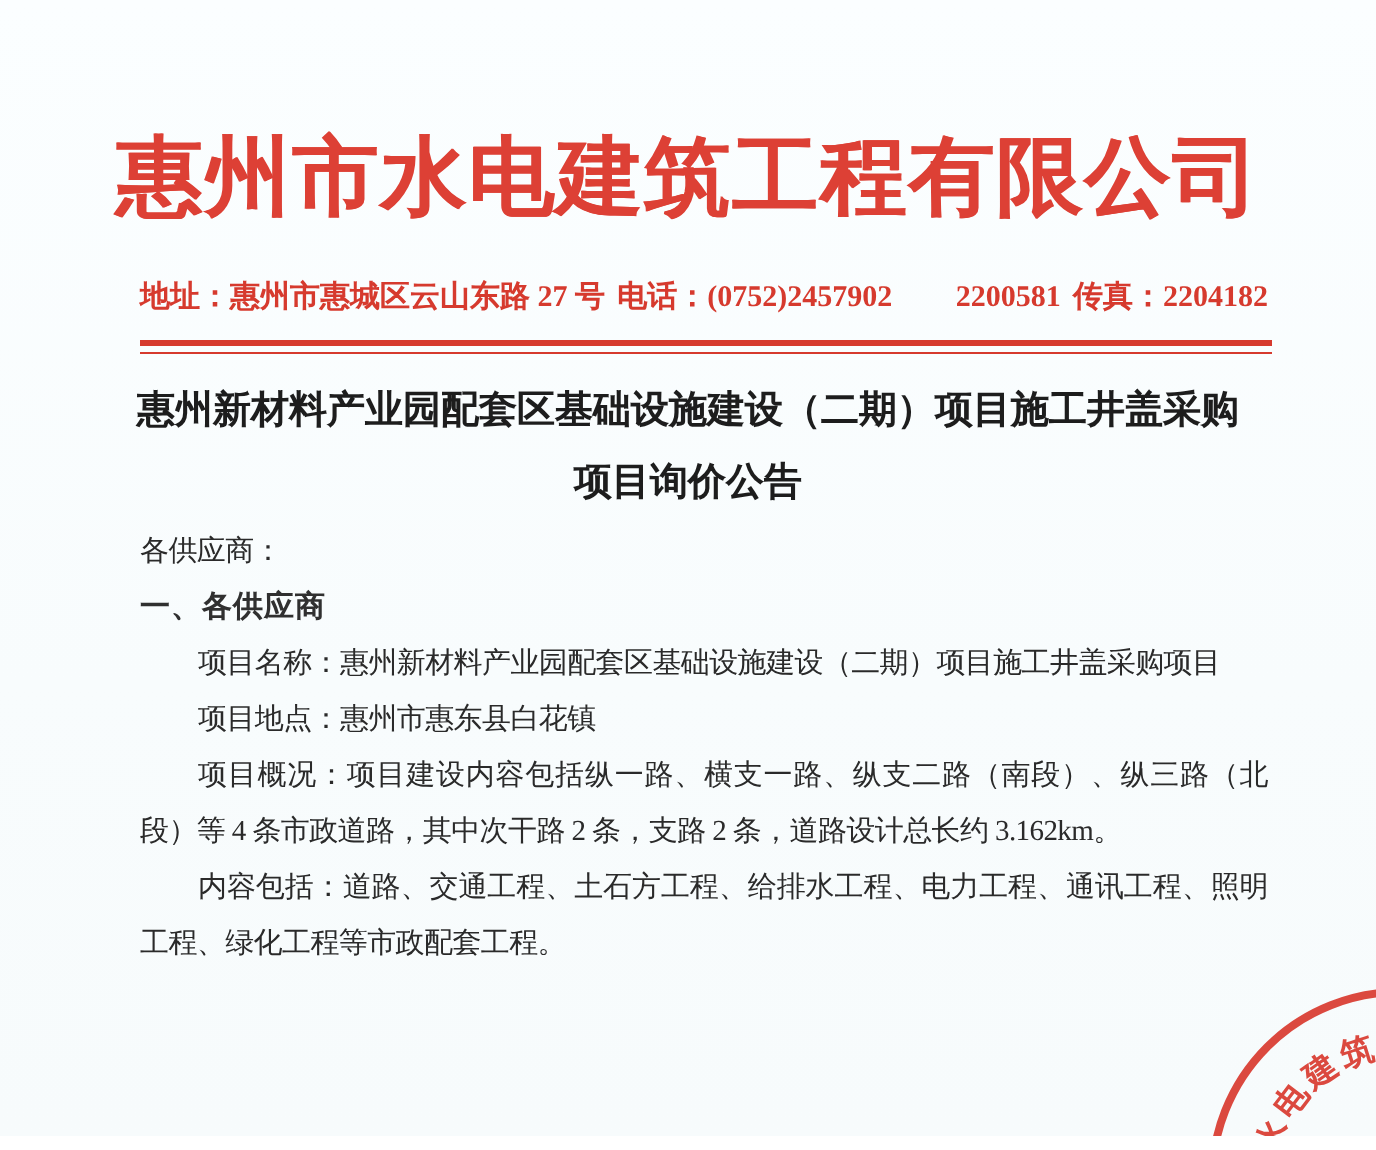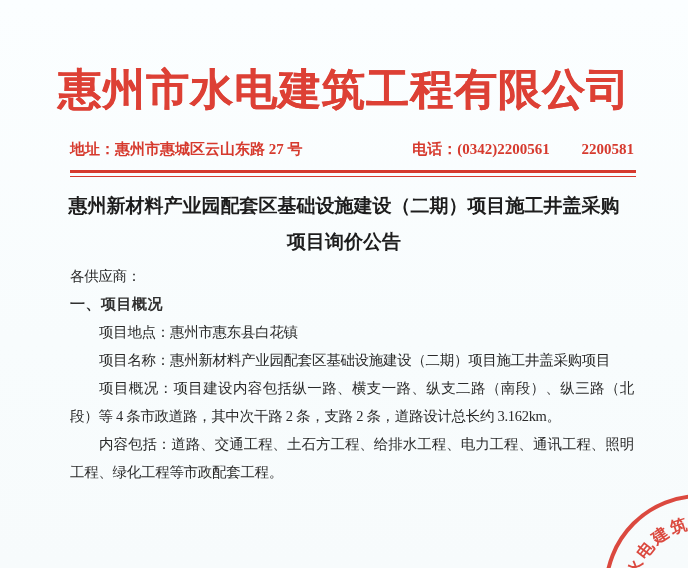--- a/index.html
+++ b/index.html
@@ -72,38 +72,39 @@
 </head>
 <body>
 
 <div class="page">
 
   <div class="company-name">惠州市水电建筑工程有限公司</div>
 
   <div class="contact-row">
     <span>地址：惠州市惠城区云山东路 27 号</span>
     <span class="phone-group">
-      <span>电话：(0342)2200561</span>
+      <span>电话：(0752)2457902</span>
       <span class="phone-alt">2200581</span>
     </span>
+    <span>传真：2204182</span>
   </div>
 
   <div class="rule-thick"></div>
   <div class="rule-thin"></div>
 
   <div class="doc-title">
     <div>惠州新材料产业园配套区基础设施建设（二期）项目施工井盖采购</div>
     <div>项目询价公告</div>
   </div>
 
   <div class="doc-body">
     <p class="no-indent">各供应商：</p>
-    <p class="no-indent section-heading">一、项目概况</p>
+    <p class="no-indent section-heading">一、各供应商</p>
+    <p>项目名称：惠州新材料产业园配套区基础设施建设（二期）项目施工井盖采购项目</p>
     <p>项目地点：惠州市惠东县白花镇</p>
-    <p>项目名称：惠州新材料产业园配套区基础设施建设（二期）项目施工井盖采购项目</p>
     <p>项目概况：项目建设内容包括纵一路、横支一路、纵支二路（南段）、纵三路（北段）等 4 条市政道路，其中次干路 2 条，支路 2 条，道路设计总长约 3.162km。</p>
     <p>内容包括：道路、交通工程、土石方工程、给排水工程、电力工程、通讯工程、照明工程、绿化工程等市政配套工程。</p>
   </div>
 
   <svg class="seal" viewBox="0 0 200 200">
     <circle cx="100" cy="100" r="94" fill="none" stroke="#d8362b" stroke-width="4"></circle>
     <path id="sealArc" d="M 38.9 89.2 A 62 62 0 0 1 110.8 38.9" fill="none"></path>
     <text font-size="16.5" letter-spacing="2.5" font-weight="bold" fill="#d8362b" font-family="'Liberation Serif','DejaVu Serif',serif">
       <textPath href="#sealArc" startOffset="1">水电建筑工</textPath>
     </text>

